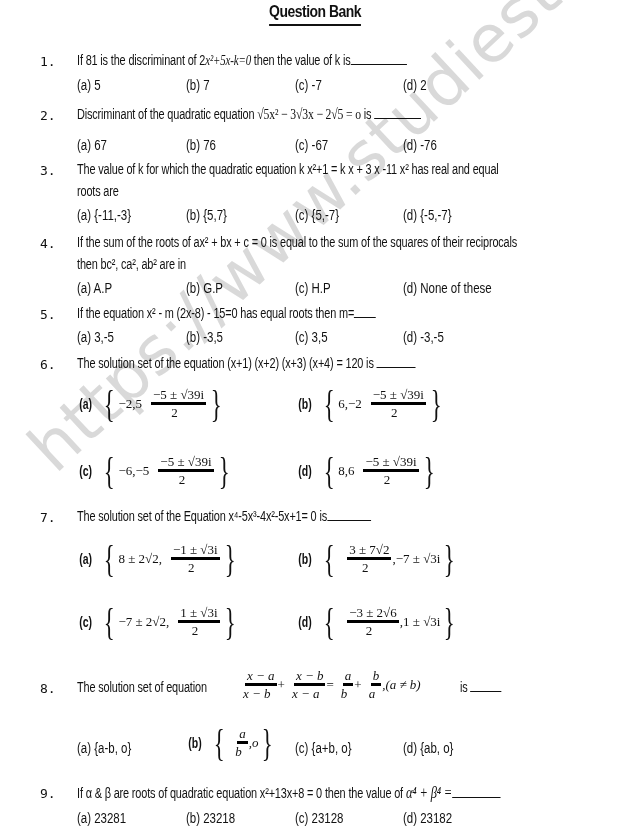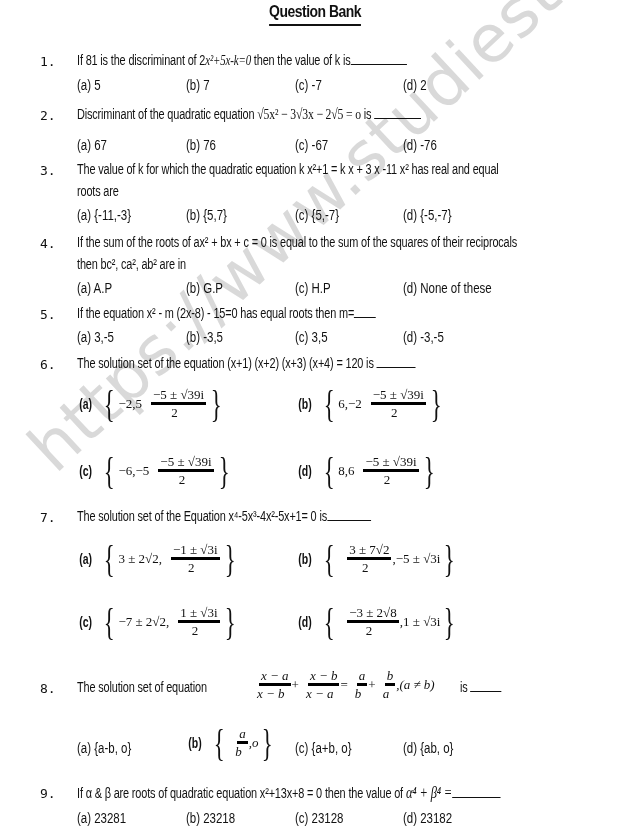--- a/index.html
+++ b/index.html
@@ -129,65 +129,65 @@
   </div>
 
   <div class="num" style="top:510px">7.</div>
   <div class="q" style="top:508px">
     <span>The solution set of the Equation x⁴-5x³-4x²-5x+1= 0 is</span><span class="blank" style="width:56px"></span>
   </div>
 
   <div class="mset" style="left:77px;top:540px">
     <span class="lbl">(a)</span>
     <span class="brace">{</span>
-    <span>3 ± 2√2,</span>
+    <span>8 ± 2√2,</span>
     <span class="frac">
         <span class="n">−1 ± √3i</span>
         <span class="d">2</span>
       </span>
     <span></span>
     <span class="brace">}</span>
   </div>
   <div class="mset" style="left:296px;top:540px">
     <span class="lbl">(b)</span>
     <span class="brace">{</span>
     <span></span>
     <span class="frac">
         <span class="n">3 ± 7√2</span>
         <span class="d">2</span>
       </span>
-    <span>,−5 ± √3i</span>
+    <span>,−7 ± √3i</span>
     <span class="brace">}</span>
   </div>
   <div class="mset" style="left:77px;top:603px">
     <span class="lbl">(c)</span>
     <span class="brace">{</span>
     <span>−7 ± 2√2,</span>
     <span class="frac">
         <span class="n">1 ± √3i</span>
         <span class="d">2</span>
       </span>
     <span></span>
     <span class="brace">}</span>
   </div>
   <div class="mset" style="left:296px;top:603px">
     <span class="lbl">(d)</span>
     <span class="brace">{</span>
     <span></span>
     <span class="frac">
-        <span class="n">−3 ± 2√8</span>
+        <span class="n">−3 ± 2√6</span>
         <span class="d">2</span>
       </span>
     <span>,1 ± √3i</span>
     <span class="brace">}</span>
   </div>
 
   <div class="num" style="top:681px">8.</div>
   <div class="q" style="top:679px">The solution set of equation</div>
-  <div class="mset" style="left:250px;top:668px;font-style:italic">
+  <div class="mset" style="left:236px;top:668px;font-style:italic">
     <span class="frac">
         <span class="n">x − a</span>
         <span class="d">x − b</span>
       </span>
     <span style="font-style:normal">+</span>
     <span class="frac">
         <span class="n">x − b</span>
         <span class="d">x − a</span>
       </span>
     <span style="font-style:normal">=</span>

